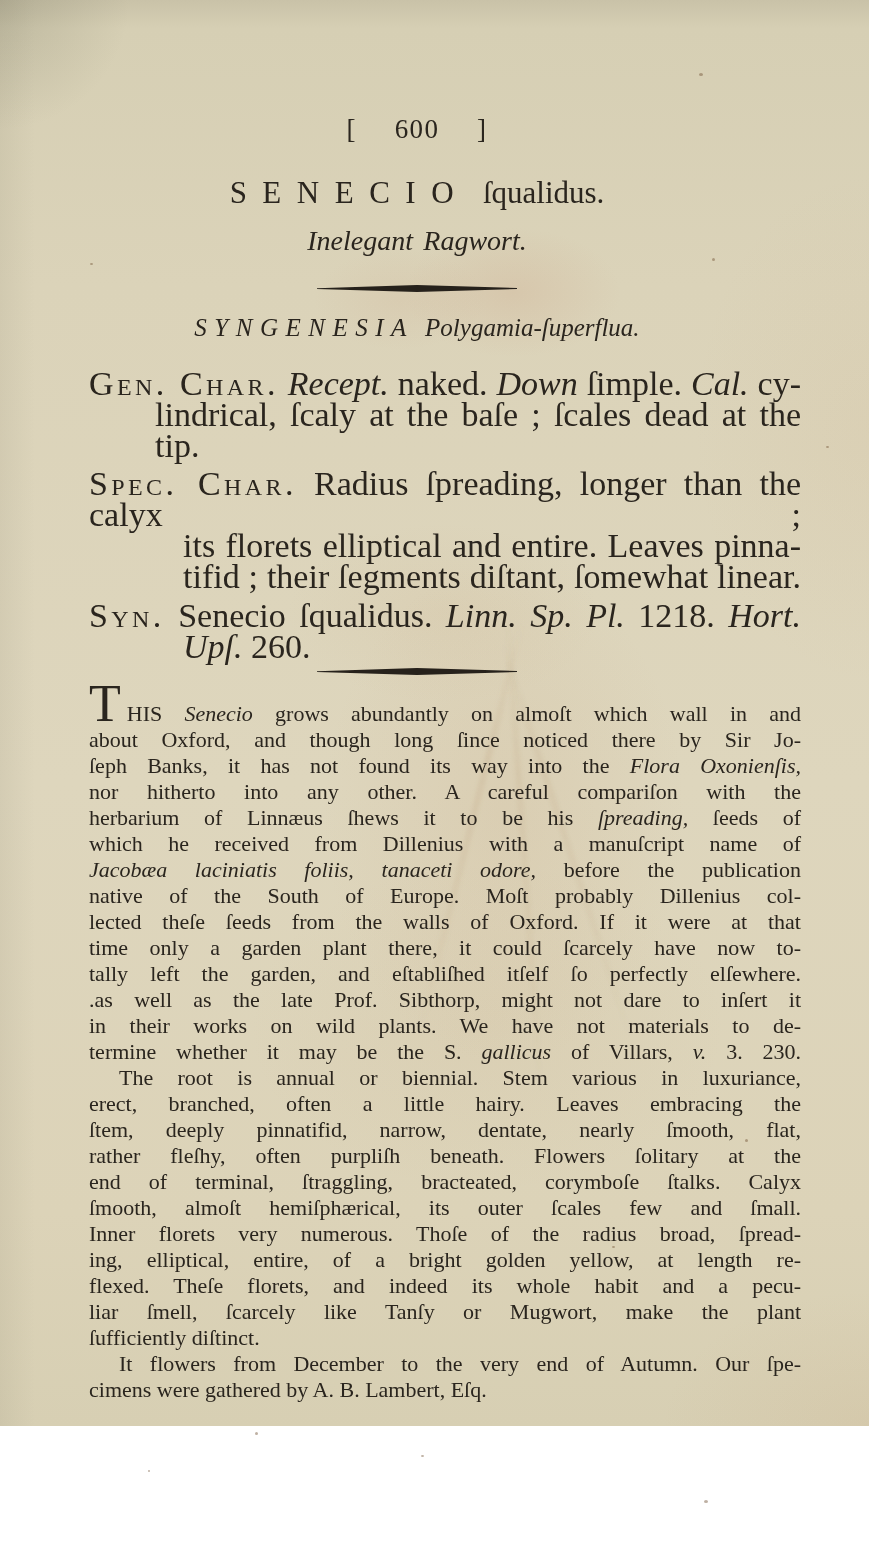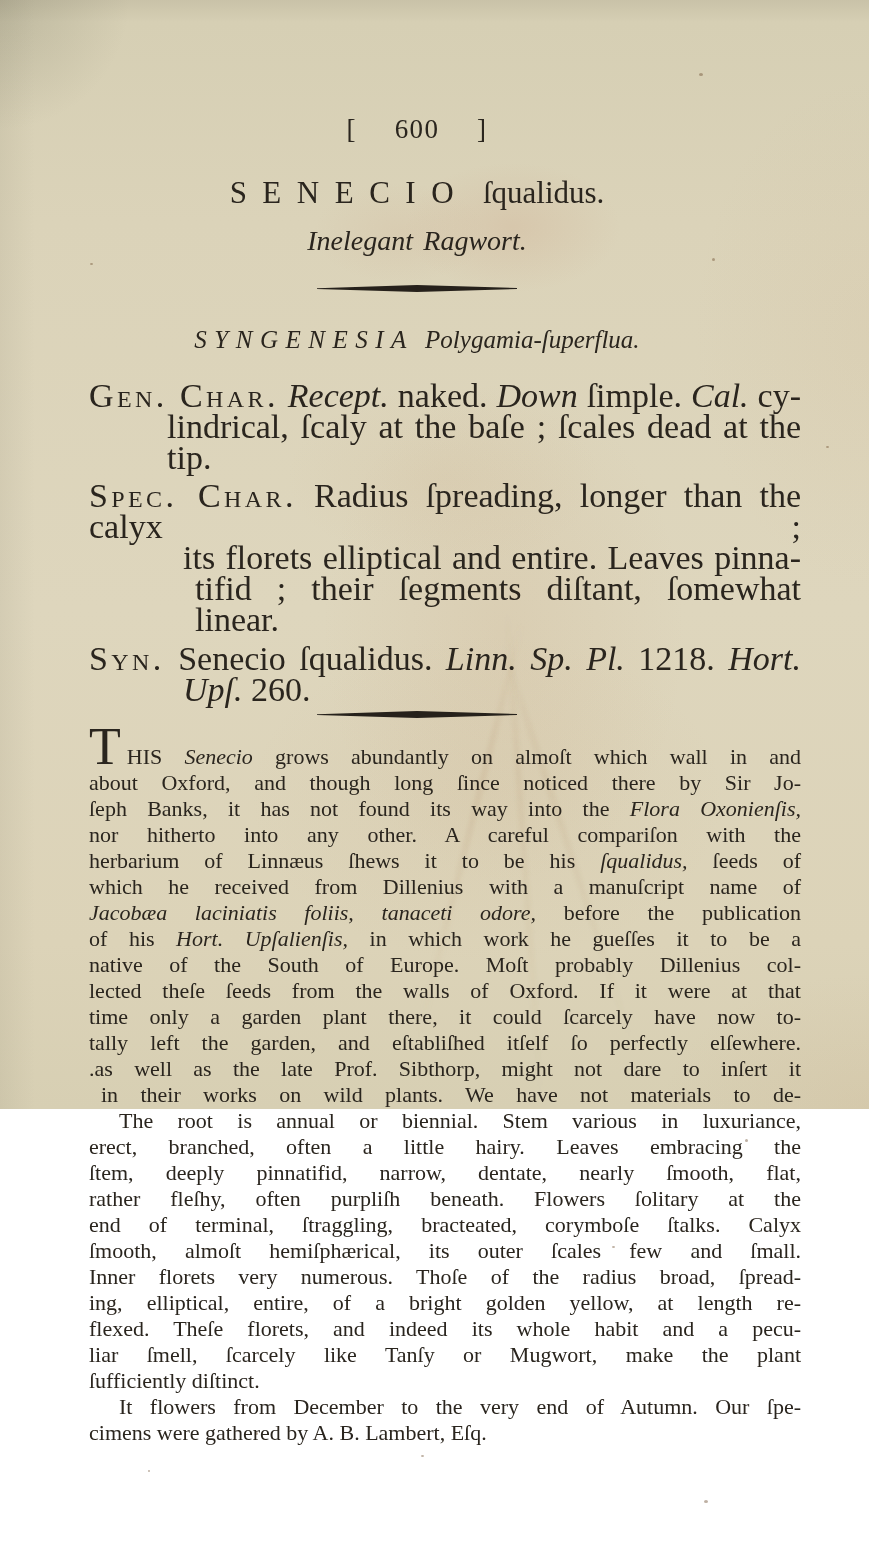--- a/index.html
+++ b/index.html
@@ -4,21 +4,21 @@
 <style>
   html, body { margin: 0; padding: 0; }
   body {
     width: 869px; height: 1545px;
     overflow: hidden;
     font-family: "Liberation Serif", "DejaVu Serif", serif;
     color: #2a251e;
   }
   .page {
     position: relative;
-    width: 869px; height: 1109px;
+    width: 869px; height: 1426px;
     background:
       radial-gradient(ellipse 260px 360px at 58% 57%, rgba(190,150,110,0.13), transparent 70%),
       radial-gradient(ellipse 150px 90px  at 59% 20.5%, rgba(198,150,120,0.20), transparent 72%),
       radial-gradient(ellipse 120px 70px  at 46% 21%, rgba(198,155,125,0.13), transparent 72%),
       radial-gradient(ellipse 210px 120px at 51% 43%, rgba(195,160,120,0.10), transparent 75%),
       radial-gradient(ellipse 320px 220px at 56% 72%, rgba(190,155,115,0.09), transparent 75%),
       radial-gradient(circle 130px at 0% 0%, rgba(100,100,80,0.22), transparent 100%),
       radial-gradient(ellipse 260px 170px at 100% 100%, rgba(196,158,118,0.13), transparent 80%),
       radial-gradient(ellipse 220px 320px at 100% 30%, rgba(200,165,125,0.09), transparent 80%),
       linear-gradient(90deg, rgba(120,115,95,0.10), transparent 4%),
@@ -40,27 +40,27 @@
   .title { margin: 28px 0 0 0; font-weight: normal; font-size: 31px; line-height: 38px; }
   .title .genus { letter-spacing: 0.50em; margin-right: 0.2em; }
   .subtitle { margin-top: 12px; font-style: italic; font-size: 28px; line-height: 34px; word-spacing: 0.12em; text-align: center; }
   .rule {
     width: 200px; height: 7px; margin: 0 auto;
     background: #26211b;
     clip-path: polygon(0 46%, 50% 0%, 100% 44%, 100% 56%, 50% 100%, 0 56%);
   }
   .rule-1 { margin-top: 27px; }
   .rule-2 { position: relative; left: -28px; margin-top: 6px; }
-  .classline { margin-top: 32px; font-size: 25px; line-height: 32px; font-style: italic; }
+  .classline { margin-top: 20px; font-size: 25px; line-height: 32px; font-style: italic; }
   .classline .classname { letter-spacing: 0.30em; margin-right: 0.45em; }
 
   
   .line { text-align: justify; text-align-last: justify; }
   .entry .line:last-child, .para .line:last-child { text-align-last: left; }
-  .justify-all .line:last-child { text-align-last: justify; margin-left: 12px; }
+  .justify-all .line:last-child { text-align-last: justify; }
   .seg-i { font-style: italic; }
   .seg-sc { font-variant: small-caps; letter-spacing: 0.10em; }
   .seg-dropcap { font-size: 52px; line-height: 0; margin-right: 6px; }
 
   
   .entries { margin-top: 24px; font-size: 34px; }
   .entry .line { line-height: 31px; }
   .entry-gen  { margin-bottom: 7px; }
   .entry-spec { margin-bottom: 8px; }
   .entry-gen  .line:not(:first-child) { padding-left: 66px; }
@@ -124,30 +124,30 @@
     </section>
 
     <div class="rule rule-2"></div>
 
     <section class="body-text">
       <div class="para justify-all">
           <div class="line"><span class="seg-dropcap">T</span><span>HIS </span><span class="seg-i">Senecio</span><span> grows abundantly on almoſt which wall in and</span></div>
           <div class="line"><span>about Oxford, and though long ſince noticed there by Sir Jo-</span></div>
           <div class="line"><span>ſeph Banks, it has not found its way into the </span><span class="seg-i">Flora Oxonienſis,</span></div>
           <div class="line"><span>nor hitherto into any other. A careful compariſon with the</span></div>
-          <div class="line"><span>herbarium of Linnæus ſhews it to be his </span><span class="seg-i">ſqualidus,</span><span> ſeeds of</span></div>
+          <div class="line"><span>herbarium of Linnæus ſhews it to be his </span><span class="seg-i">ſpreading,</span><span> ſeeds of</span></div>
           <div class="line"><span>which he received from Dillenius with a manuſcript name of</span></div>
           <div class="line"><span class="seg-i">Jacobæa laciniatis foliis,</span><span> </span><span class="seg-i">tanaceti odore,</span><span> before the publication</span></div>
-          <div class="line"><span>of his </span><span class="seg-i">Hort. Upſalienſis,</span><span> in which work he gueſſes it to be a</span></div>
           <div class="line"><span>native of the South of Europe. Moſt probably Dillenius col-</span></div>
           <div class="line"><span>lected theſe ſeeds from the walls of Oxford. If it were at that</span></div>
           <div class="line"><span>time only a garden plant there, it could ſcarcely have now to-</span></div>
           <div class="line"><span>tally left the garden, and eſtabliſhed itſelf ſo perfectly elſewhere.</span></div>
           <div class="line"><span>.as well as the late Prof. Sibthorp, might not dare to inſert it</span></div>
           <div class="line"><span>in their works on wild plants. We have not materials to de-</span></div>
+          <div class="line"><span>termine whether it may be the S. </span><span class="seg-i">gallicus</span><span> of Villars, </span><span class="seg-i">v.</span><span> 3. 230.</span></div>
         </div>
       <div class="para para-indent">
           <div class="line"><span>The root is annual or biennial. Stem various in luxuriance,</span></div>
           <div class="line"><span>erect, branched, often a little hairy. Leaves embracing the</span></div>
           <div class="line"><span>ſtem, deeply pinnatifid, narrow, dentate, nearly ſmooth, flat,</span></div>
           <div class="line"><span>rather fleſhy, often purpliſh beneath. Flowers ſolitary at the</span></div>
           <div class="line"><span>end of terminal, ſtraggling, bracteated, corymboſe ſtalks. Calyx</span></div>
           <div class="line"><span>ſmooth, almoſt hemiſphærical, its outer ſcales few and ſmall.</span></div>
           <div class="line"><span>Inner florets very numerous. Thoſe of the radius broad, ſpread-</span></div>
           <div class="line"><span>ing, elliptical, entire, of a bright golden yellow, at length re-</span></div>

